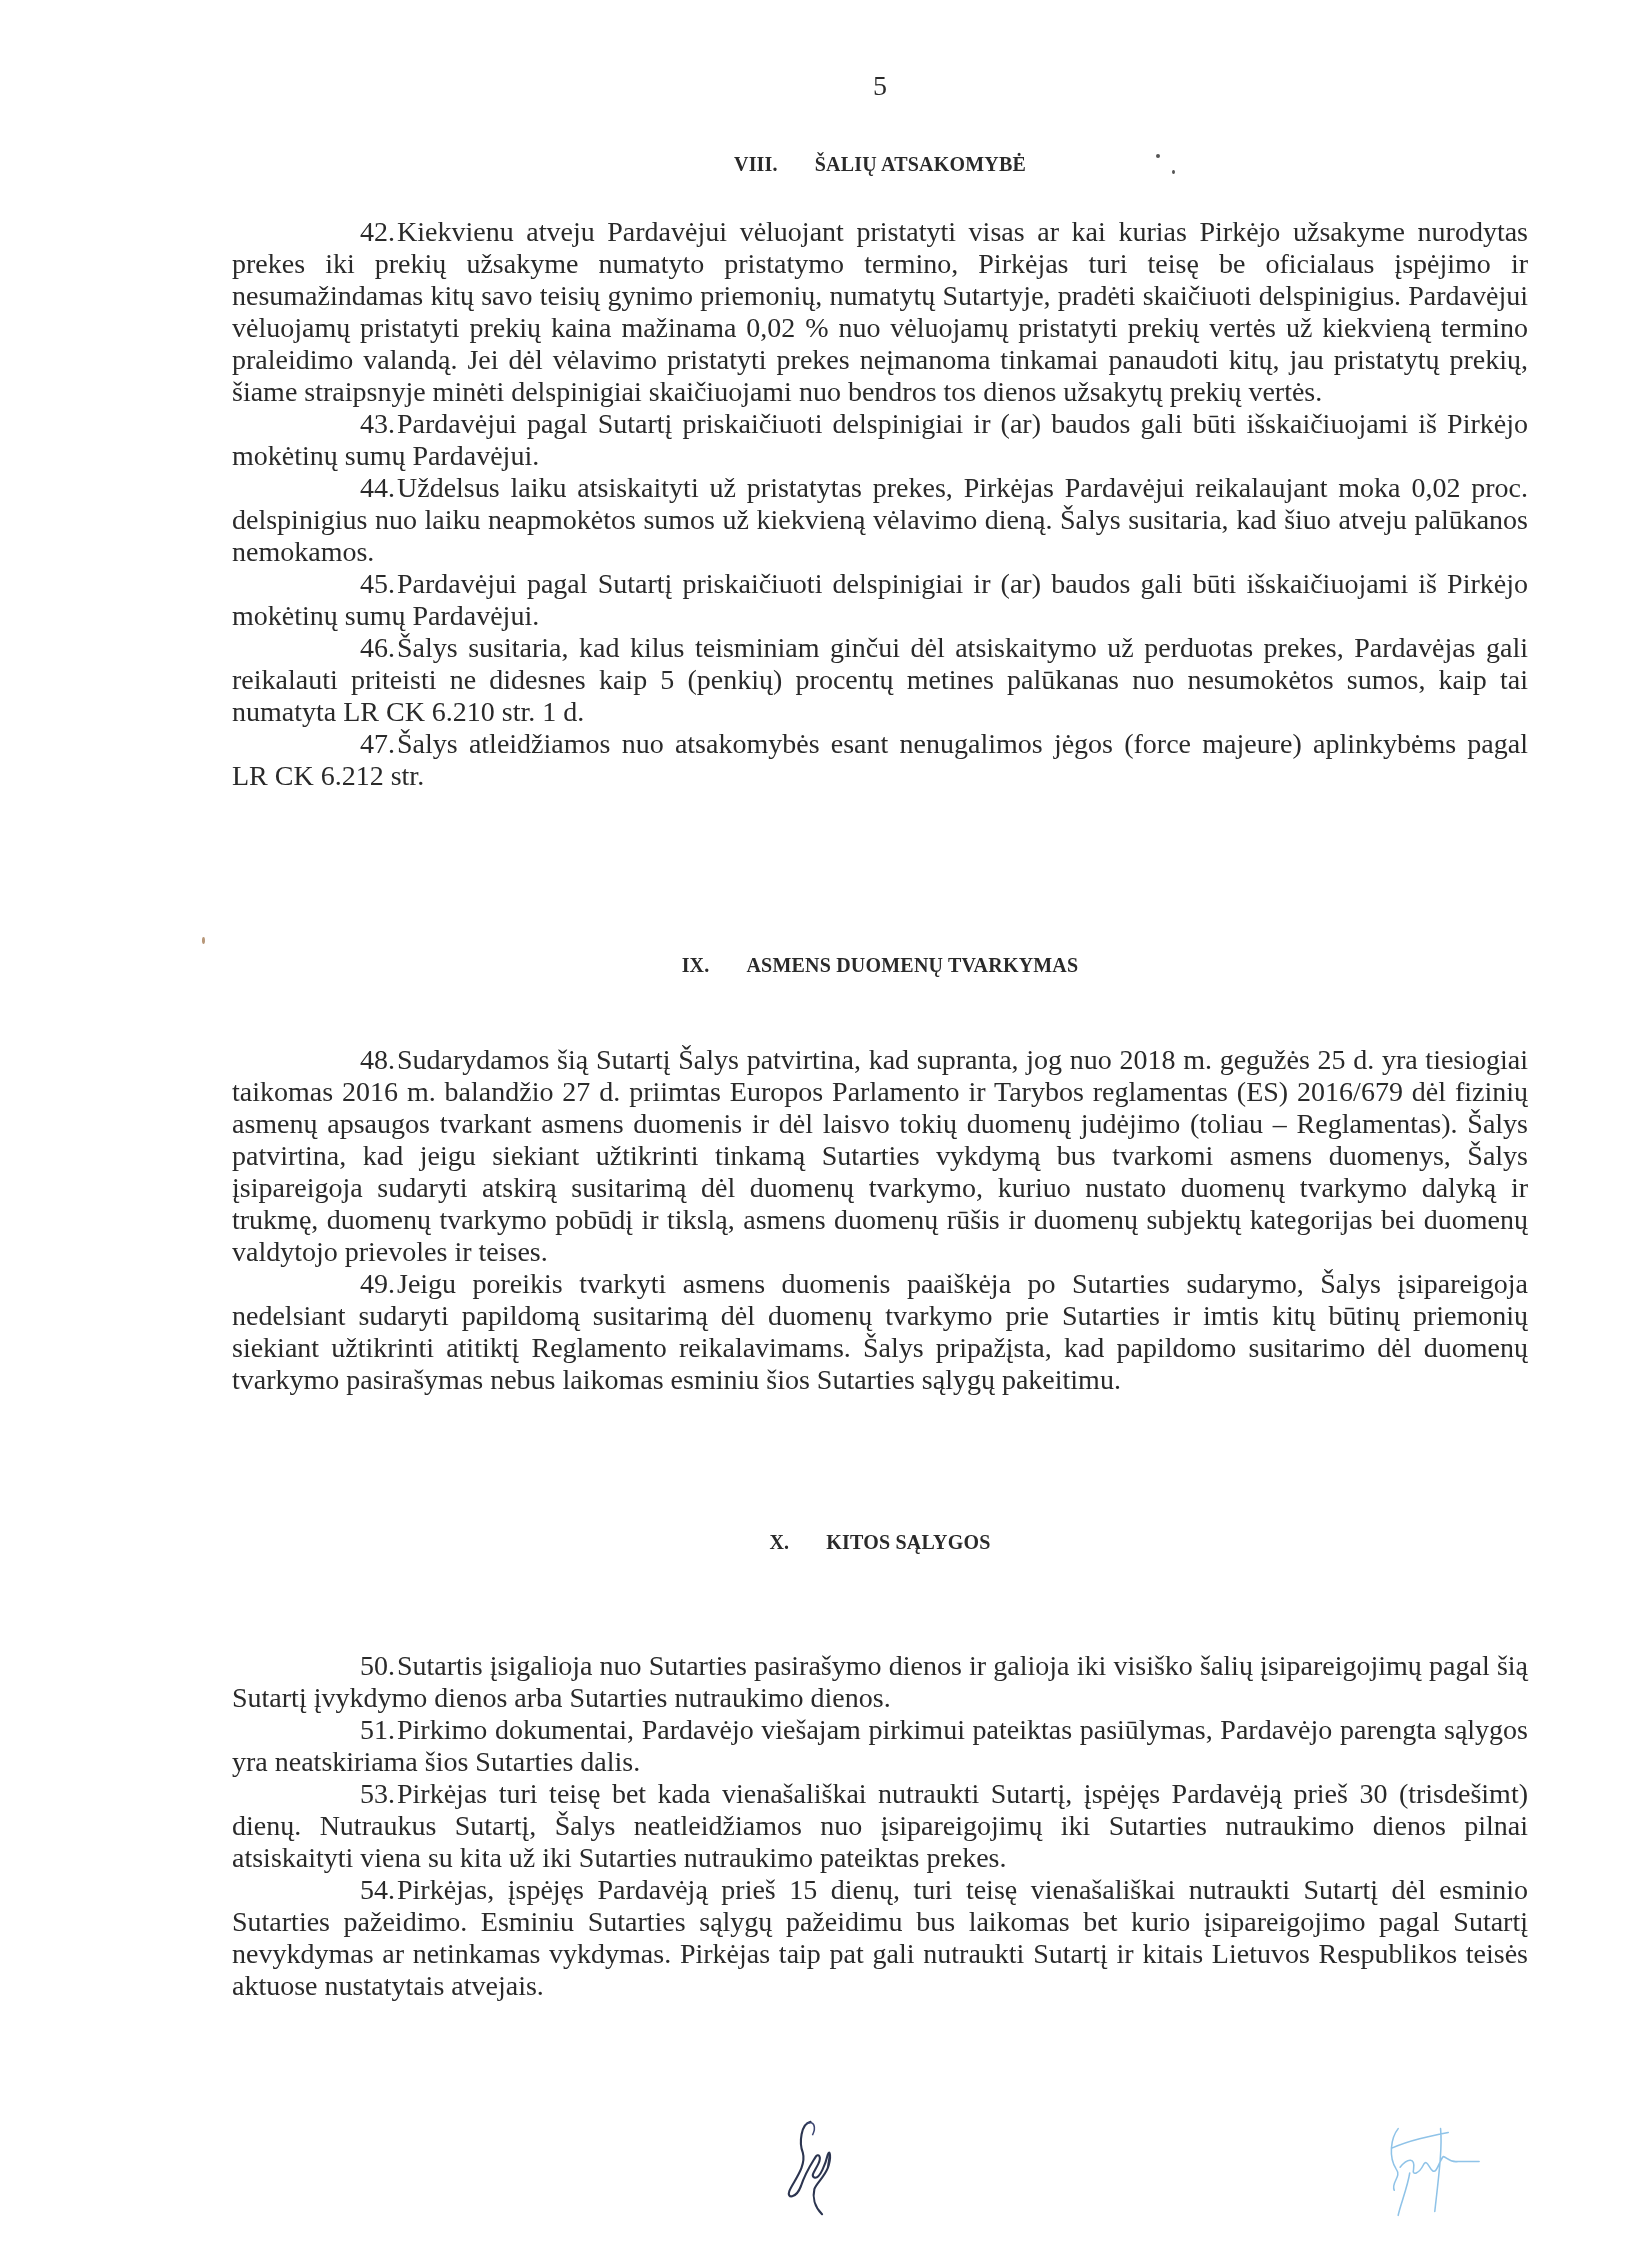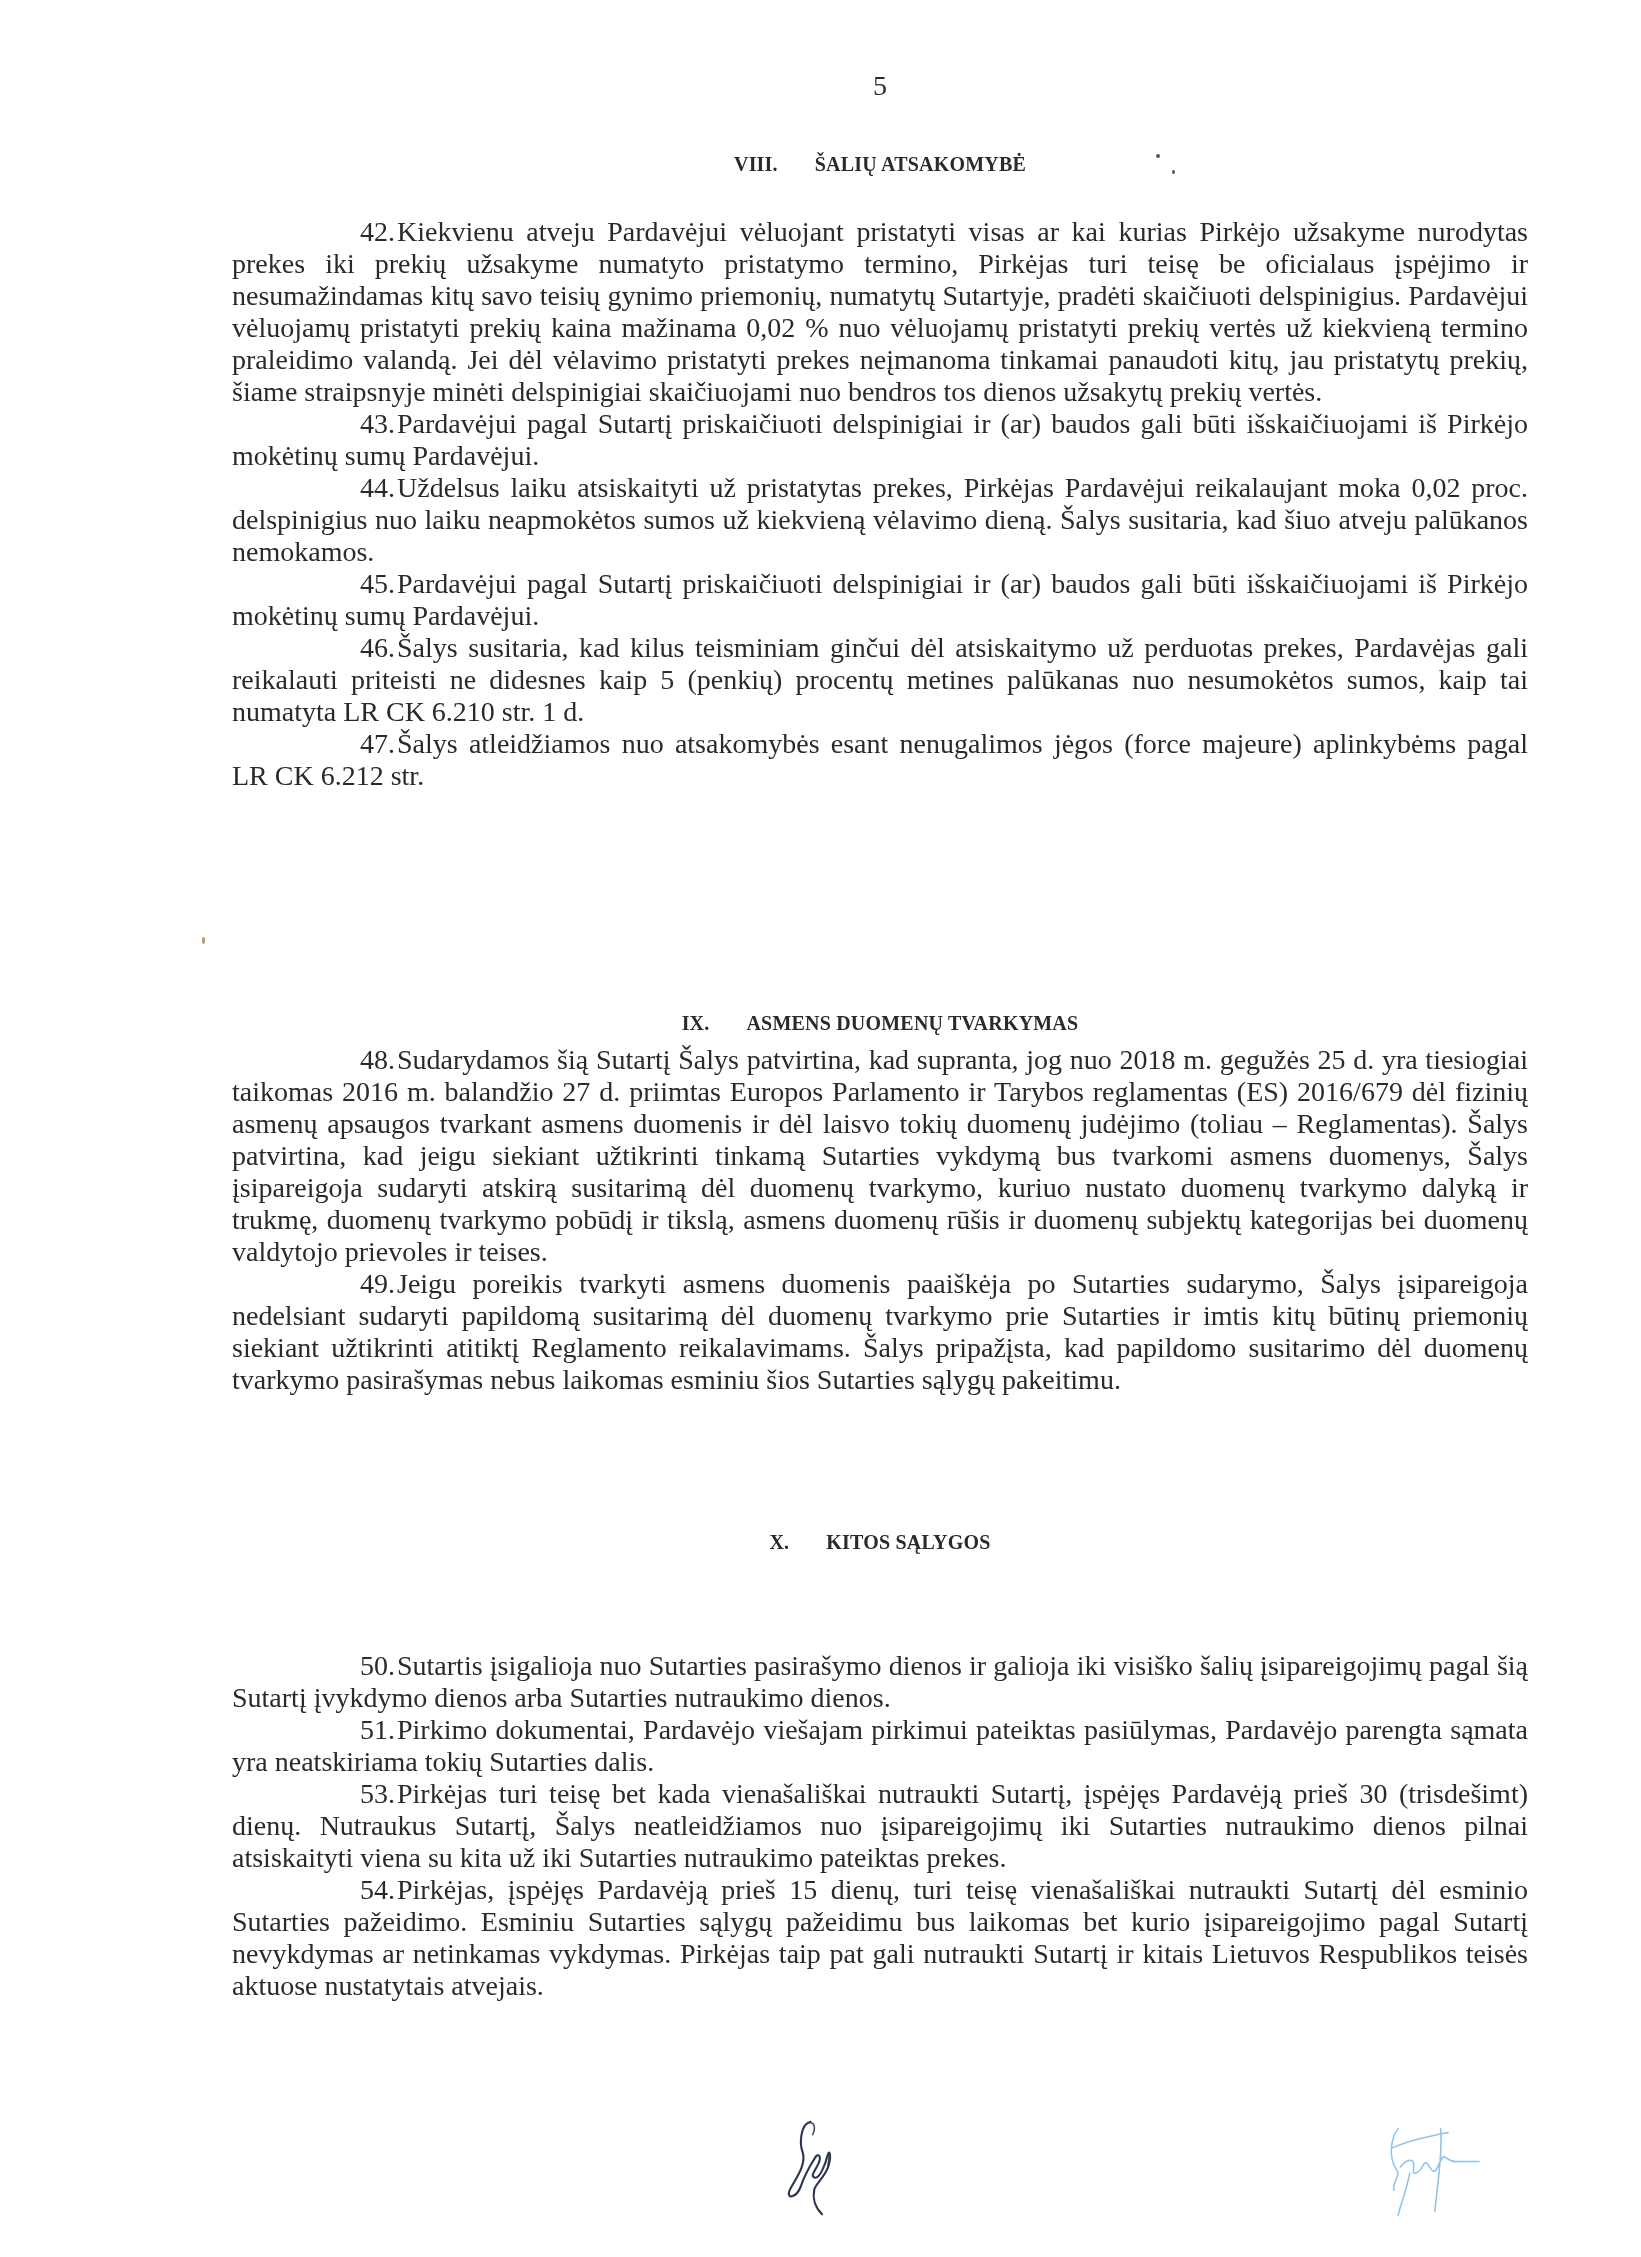--- a/index.html
+++ b/index.html
@@ -70,36 +70,36 @@
 
   <div class="block" style="top:216px;">
     <p class="para"><span class="pnum">42.</span><span>Kiekvienu atveju Pardavėjui vėluojant pristatyti visas ar kai kurias Pirkėjo užsakyme nurodytas prekes iki prekių užsakyme numatyto pristatymo termino, Pirkėjas turi teisę be oficialaus įspėjimo ir nesumažindamas kitų savo teisių gynimo priemonių, numatytų Sutartyje, pradėti skaičiuoti delspinigius. Pardavėjui vėluojamų pristatyti prekių kaina mažinama 0,02 % nuo vėluojamų pristatyti prekių vertės už kiekvieną termino praleidimo valandą. Jei dėl vėlavimo pristatyti prekes neįmanoma tinkamai panaudoti kitų, jau pristatytų prekių, šiame straipsnyje minėti delspinigiai skaičiuojami nuo bendros tos dienos užsakytų prekių vertės.</span></p>
     <p class="para"><span class="pnum">43.</span><span>Pardavėjui pagal Sutartį priskaičiuoti delspinigiai ir (ar) baudos gali būti išskaičiuojami iš Pirkėjo mokėtinų sumų Pardavėjui.</span></p>
     <p class="para"><span class="pnum">44.</span><span>Uždelsus laiku atsiskaityti už pristatytas prekes, Pirkėjas Pardavėjui reikalaujant moka 0,02 proc. delspinigius nuo laiku neapmokėtos sumos už kiekvieną vėlavimo dieną. Šalys susitaria, kad šiuo atveju palūkanos nemokamos.</span></p>
     <p class="para"><span class="pnum">45.</span><span>Pardavėjui pagal Sutartį priskaičiuoti delspinigiai ir (ar) baudos gali būti išskaičiuojami iš Pirkėjo mokėtinų sumų Pardavėjui.</span></p>
     <p class="para"><span class="pnum">46.</span><span>Šalys susitaria, kad kilus teisminiam ginčui dėl atsiskaitymo už perduotas prekes, Pardavėjas gali reikalauti priteisti ne didesnes kaip 5 (penkių) procentų metines palūkanas nuo nesumokėtos sumos, kaip tai numatyta LR CK 6.210 str. 1 d.</span></p>
     <p class="para"><span class="pnum">47.</span><span>Šalys atleidžiamos nuo atsakomybės esant nenugalimos jėgos (force majeure) aplinkybėms pagal LR CK 6.212 str.</span></p>
   </div>
 
-  <div class="section-title" style="top:1007px;">
+  <div class="section-title" style="top:949px;">
     <span class="num">IX.</span><span>ASMENS DUOMENŲ TVARKYMAS</span>
   </div>
 
   <div class="block" style="top:1044px;">
     <p class="para"><span class="pnum">48.</span><span>Sudarydamos šią Sutartį Šalys patvirtina, kad supranta, jog nuo 2018 m. gegužės 25 d. yra tiesiogiai taikomas 2016 m. balandžio 27 d. priimtas Europos Parlamento ir Tarybos reglamentas (ES) 2016/679 dėl fizinių asmenų apsaugos tvarkant asmens duomenis ir dėl laisvo tokių duomenų judėjimo (toliau – Reglamentas). Šalys patvirtina, kad jeigu siekiant užtikrinti tinkamą Sutarties vykdymą bus tvarkomi asmens duomenys, Šalys įsipareigoja sudaryti atskirą susitarimą dėl duomenų tvarkymo, kuriuo nustato duomenų tvarkymo dalyką ir trukmę, duomenų tvarkymo pobūdį ir tikslą, asmens duomenų rūšis ir duomenų subjektų kategorijas bei duomenų valdytojo prievoles ir teises.</span></p>
     <p class="para"><span class="pnum">49.</span><span>Jeigu poreikis tvarkyti asmens duomenis paaiškėja po Sutarties sudarymo, Šalys įsipareigoja nedelsiant sudaryti papildomą susitarimą dėl duomenų tvarkymo prie Sutarties ir imtis kitų būtinų priemonių siekiant užtikrinti atitiktį Reglamento reikalavimams. Šalys pripažįsta, kad papildomo susitarimo dėl duomenų tvarkymo pasirašymas nebus laikomas esminiu šios Sutarties sąlygų pakeitimu.</span></p>
   </div>
 
   <div class="section-title" style="top:1526px;">
     <span class="num">X.</span><span>KITOS SĄLYGOS</span>
   </div>
 
   <div class="block" style="top:1650px;">
     <p class="para"><span class="pnum">50.</span><span>Sutartis įsigalioja nuo Sutarties pasirašymo dienos ir galioja iki visiško šalių įsipareigojimų pagal šią Sutartį įvykdymo dienos arba Sutarties nutraukimo dienos.</span></p>
-    <p class="para"><span class="pnum">51.</span><span>Pirkimo dokumentai, Pardavėjo viešajam pirkimui pateiktas pasiūlymas, Pardavėjo parengta sąmata yra neatskiriama tokių Sutarties dalis.</span></p>
+    <p class="para"><span class="pnum">51.</span><span>Pirkimo dokumentai, Pardavėjo viešajam pirkimui pateiktas pasiūlymas, Pardavėjo parengta sąlygos yra neatskiriama šios Sutarties dalis.</span></p>
     <p class="para"><span class="pnum">53.</span><span>Pirkėjas turi teisę bet kada vienašališkai nutraukti Sutartį, įspėjęs Pardavėją prieš 30 (trisdešimt) dienų. Nutraukus Sutartį, Šalys neatleidžiamos nuo įsipareigojimų iki Sutarties nutraukimo dienos pilnai atsiskaityti viena su kita už iki Sutarties nutraukimo pateiktas prekes.</span></p>
     <p class="para"><span class="pnum">54.</span><span>Pirkėjas, įspėjęs Pardavėją prieš 15 dienų, turi teisę vienašališkai nutraukti Sutartį dėl esminio Sutarties pažeidimo. Esminiu Sutarties sąlygų pažeidimu bus laikomas bet kurio įsipareigojimo pagal Sutartį nevykdymas ar netinkamas vykdymas. Pirkėjas taip pat gali nutraukti Sutartį ir kitais Lietuvos Respublikos teisės aktuose nustatytais atvejais.</span></p>
   </div>
 </div>
 
 <svg class="sig" style="left:772px; top:2114px;" width="77" height="106" viewBox="0 0 80 110">
   <path d="M40 8 C30 10, 28 30, 32 40 C36 55, 22 70, 18 80 C15 88, 25 88, 30 75 C35 60, 42 50, 45 45 C48 40, 52 44, 48 52 C44 60, 40 64, 44 66 C50 68, 56 50, 58 42 C60 36, 62 44, 58 56 C54 66, 46 72, 44 78 C42 86, 44 96, 52 104" fill="none" stroke="#2c3550" stroke-width="2.2" stroke-linecap="round"></path>
   <path d="M36 10 C44 6, 46 14, 42 22" fill="none" stroke="#3a4470" stroke-width="1.6"></path>
 </svg>
 

